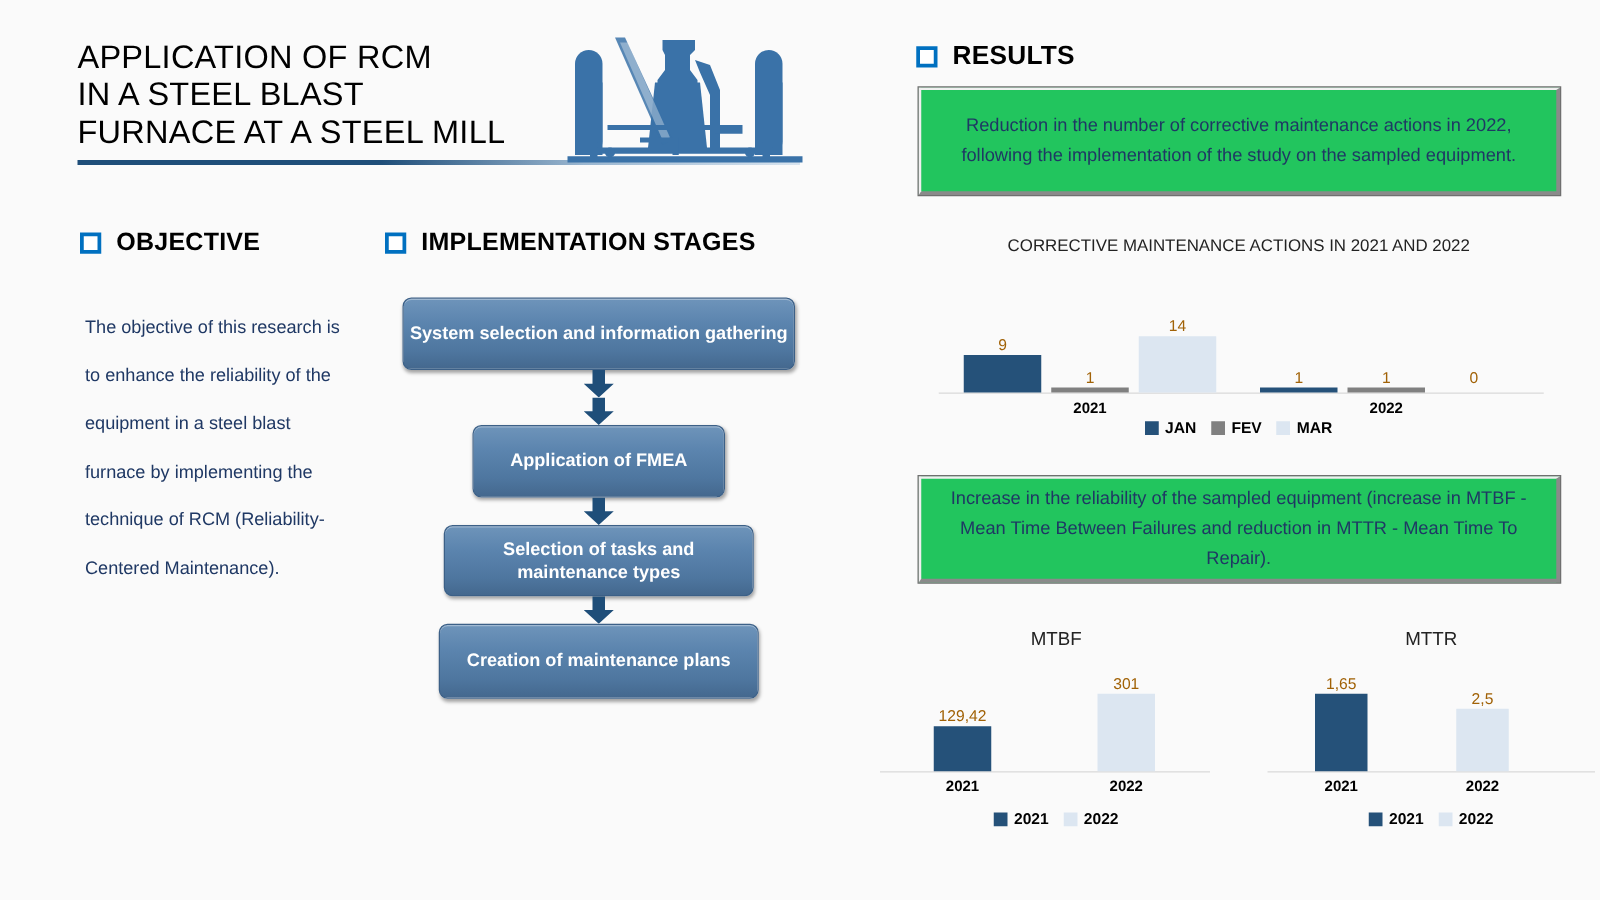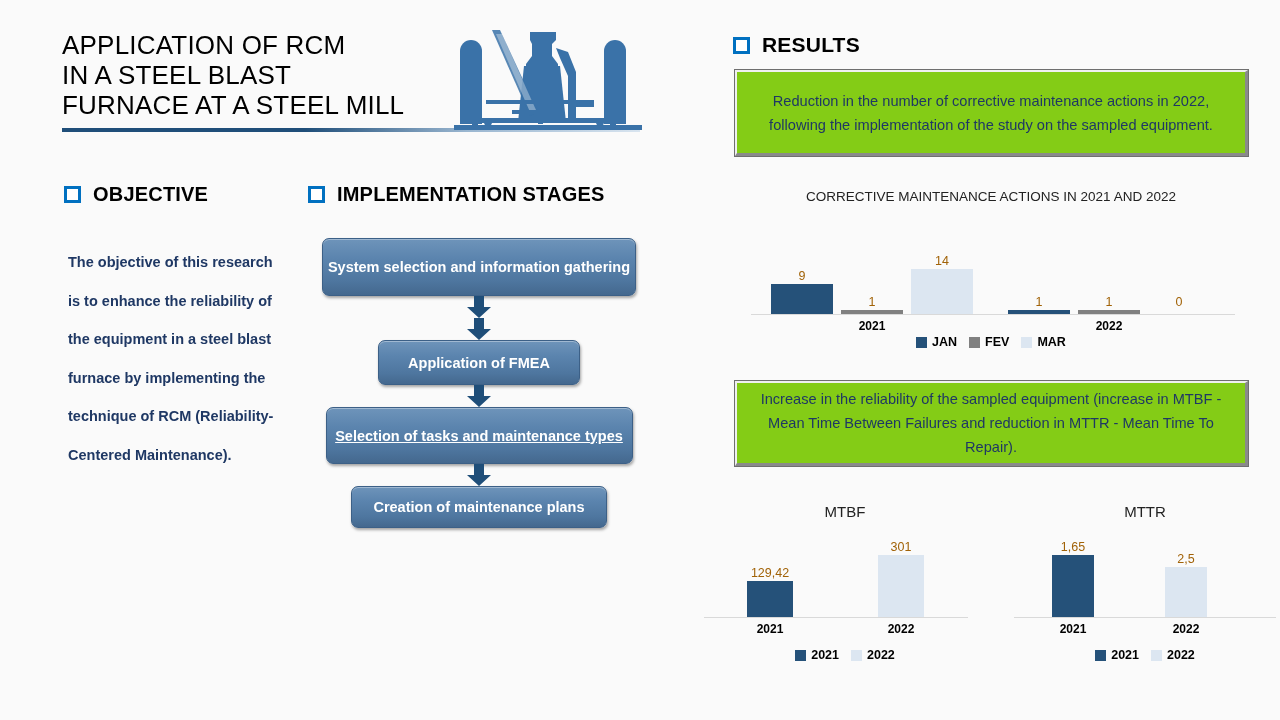--- a/index.html
+++ b/index.html
@@ -38,21 +38,21 @@
   }
 
   #objective-head { left: 64px; top: 183px; }
   #stages-head    { left: 308px; top: 183px; }
   #results-head   { left: 733px; top: 33px; text-align: center; }
   #results-head .section-title { font-size: 21px; }
 
   
   #objective-body {
     position: absolute; left: 68px; top: 243px; width: 210px;
-    font-size: 14.5px; font-weight: bold; color: #1f3864;
+    font-size: 14.5px; font-weight: normal; color: #1f3864;
     line-height: 38.5px;
   }
 
   
   #flow { position: absolute; left: 318px; top: 238px; width: 322px; }
   .flow-row { display: flex; flex-direction: column; align-items: center; }
   .flow-box {
     background: linear-gradient(to bottom, #6e94ba 0%, #5b84ae 35%, #4e769f 75%, #44688e 100%);
     border: 1px solid #3c6087;
     border-radius: 7px;
@@ -61,21 +61,21 @@
     text-align: center; display: flex; align-items: center; justify-content: center;
     padding: 6px 4px;
   }
   .arrow-wrap { height: 22px; display: flex; align-items: center; justify-content: center; }
   .arrow-dn {
     width: 26px; height: 22px; color: #1f4e79;
   }
 
   
   .callout {
-    position: absolute; background: #84cc16;
+    position: absolute; background: #22c55e;
     border-top: 2px solid #f0f0f0; border-left: 2px solid #f0f0f0;
     border-right: 3px solid #8a8a8a; border-bottom: 3px solid #8a8a8a;
     outline: 1px solid #6f6f6f;
     display: flex; align-items: center; justify-content: center;
     text-align: center; color: #1f3864;
     font-size: 14.6px; line-height: 24px; padding: 6px 14px;
   }
   #callout-1 { left: 735px; top: 70px;  width: 513px; height: 86px; }
   #callout-2 { left: 735px; top: 381px; width: 513px; height: 85px; }
 
@@ -157,37 +157,37 @@
     <svg class="arrow-dn" viewBox="0 0 26 22">
       <path d="M8 0 L18 0 L18 11 L25 11 L13 22 L1 11 L8 11 Z" fill="#1f4e79"></path>
     </svg>
   </div>
   <div class="arrow-wrap">
     <svg class="arrow-dn" viewBox="0 0 26 22">
       <path d="M8 0 L18 0 L18 11 L25 11 L13 22 L1 11 L8 11 Z" fill="#1f4e79"></path>
     </svg>
   </div>
   <div class="flow-row">
-    <div class="flow-box" style="width:202px;height:45px;">Application of FMEA</div>
-  </div>
-  <div class="arrow-wrap">
-    <svg class="arrow-dn" viewBox="0 0 26 22">
-      <path d="M8 0 L18 0 L18 11 L25 11 L13 22 L1 11 L8 11 Z" fill="#1f4e79"></path>
-    </svg>
-  </div>
-  <div class="flow-row">
-    <div class="flow-box" style="width:307px;height:57px;text-decoration:underline;">Selection of tasks and maintenance types</div>
-  </div>
-  <div class="arrow-wrap">
-    <svg class="arrow-dn" viewBox="0 0 26 22">
-      <path d="M8 0 L18 0 L18 11 L25 11 L13 22 L1 11 L8 11 Z" fill="#1f4e79"></path>
-    </svg>
-  </div>
-  <div class="flow-row">
-    <div class="flow-box" style="width:256px;height:42px;">Creation of maintenance plans</div>
+    <div class="flow-box" style="width:202px;height:58px;">Application of FMEA</div>
+  </div>
+  <div class="arrow-wrap">
+    <svg class="arrow-dn" viewBox="0 0 26 22">
+      <path d="M8 0 L18 0 L18 11 L25 11 L13 22 L1 11 L8 11 Z" fill="#1f4e79"></path>
+    </svg>
+  </div>
+  <div class="flow-row">
+    <div class="flow-box" style="width:248px;height:57px;">Selection of tasks and maintenance types</div>
+  </div>
+  <div class="arrow-wrap">
+    <svg class="arrow-dn" viewBox="0 0 26 22">
+      <path d="M8 0 L18 0 L18 11 L25 11 L13 22 L1 11 L8 11 Z" fill="#1f4e79"></path>
+    </svg>
+  </div>
+  <div class="flow-row">
+    <div class="flow-box" style="width:256px;height:60px;">Creation of maintenance plans</div>
   </div>
 </div>
 
 <div class="section-head" id="results-head">
   <span class="sq-icon"></span>
   <span class="section-title">RESULTS</span>
 </div>
 
 <div class="callout" id="callout-1">Reduction in the number of corrective maintenance actions in 2022, following the implementation of the study on the sampled equipment.</div>
 <div class="callout" id="callout-2">Increase in the reliability of the sampled equipment (increase in MTBF - Mean Time Between Failures and reduction in MTTR - Mean Time To Repair).</div>

